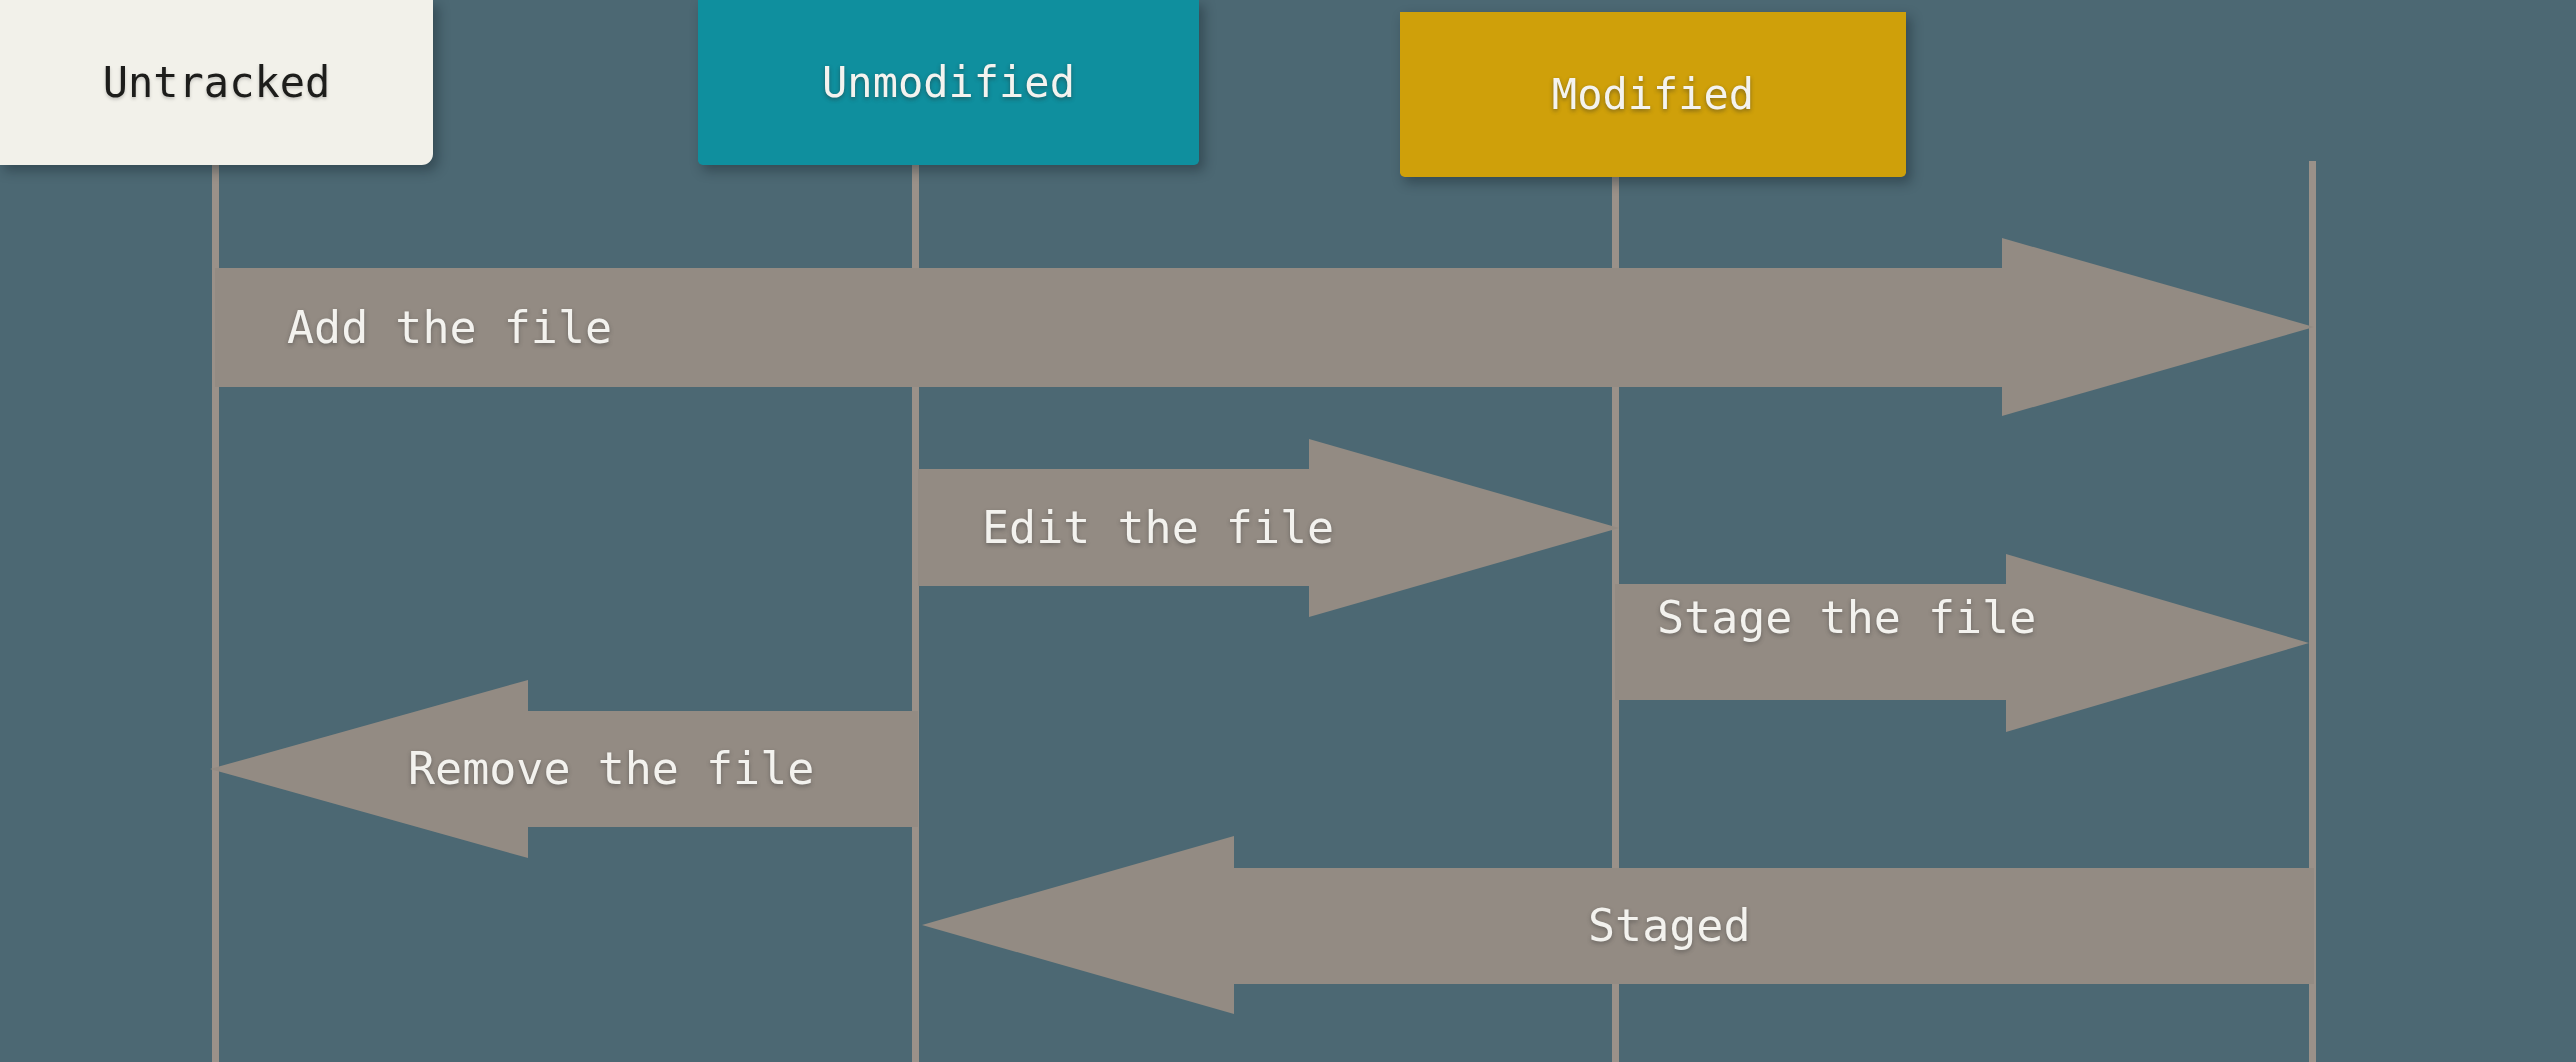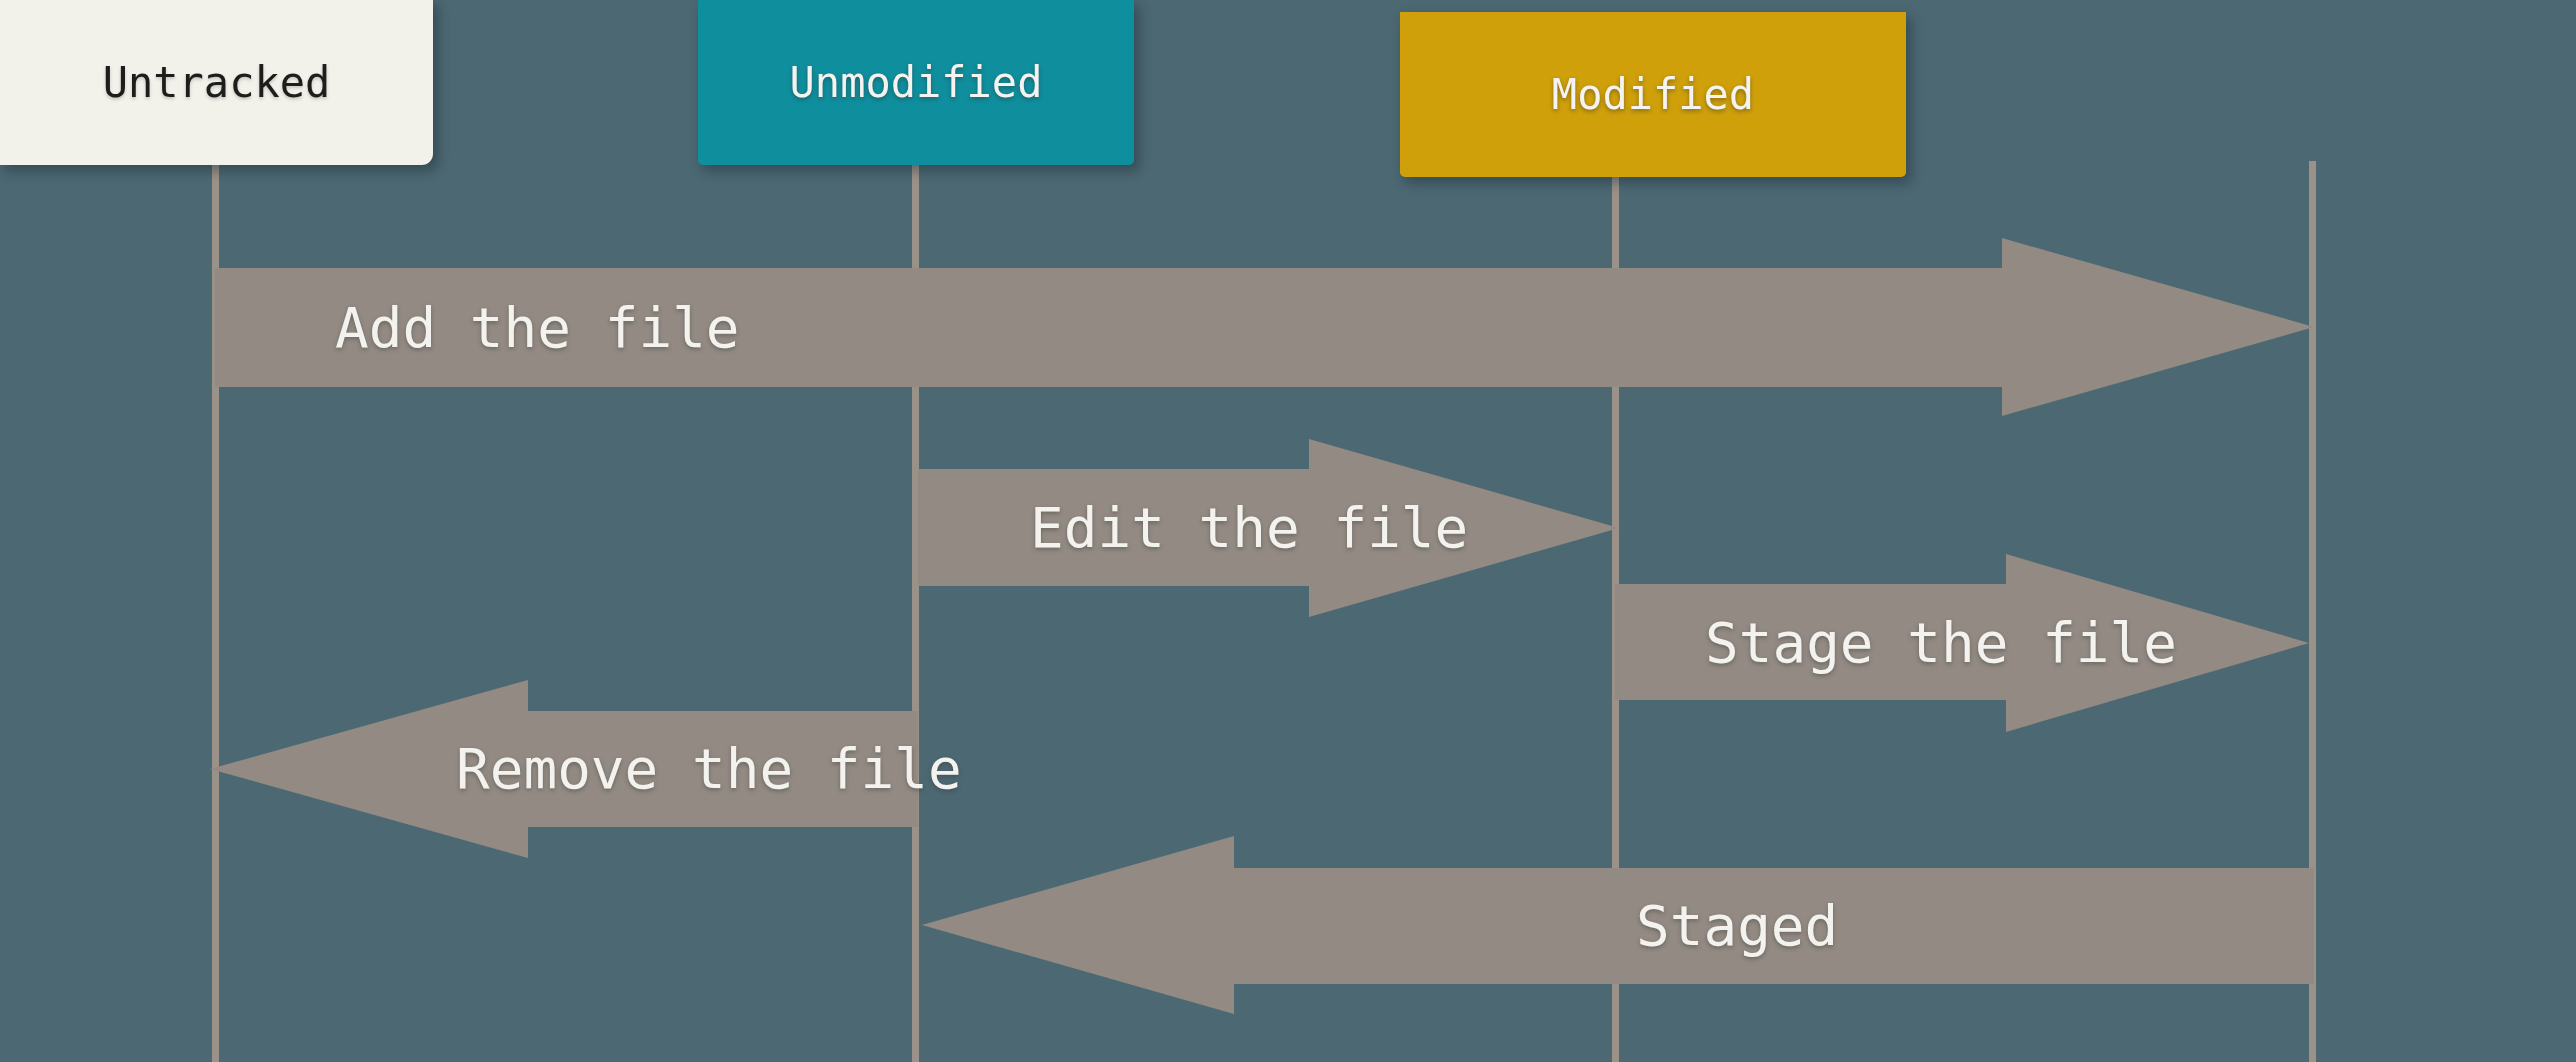--- a/index.html
+++ b/index.html
@@ -44,42 +44,41 @@
     border-bottom: 89px solid transparent;
     border-left: 312px solid #938b83;
   }
   .ahead.left {
     border-top: 89px solid transparent;
     border-bottom: 89px solid transparent;
     border-right: 316px solid #938b83;
   }
   .alabel {
     position: absolute;
-    font-size: 56px;
+    font-size: 45px;
     line-height: 55px;
     color: #f3f2ee;
     text-shadow: 0 2.4px 4px rgba(55,55,55,0.45);
     white-space: nowrap;
-    margin-left: 48px;
   }
 </style>
 </head>
 <body>
 
 <div class="stage" style="background-color: rgb(76, 104, 115);">
 
   <div class="lifeline" style="left: 212px; background-color: rgb(154, 145, 137);"></div>
   <div class="lifeline" style="left: 912px; background-color: rgb(154, 145, 137);"></div>
   <div class="lifeline" style="left: 1612px; background-color: rgb(154, 145, 137);"></div>
   <div class="lifeline" style="left: 2309px; background-color: rgb(154, 145, 137);"></div>
 
   <div class="colhead" style="left: 0px; width: 433px; border-radius: 0px 0px 11.3px; background-color: rgb(242, 241, 234); color: rgb(29, 29, 27);">
     <span>Untracked</span>
   </div>
-  <div class="colhead light-text" style="left: 698px; width: 436px; border-radius: 0px 0px 4.8px 4.8px; background-color: rgb(15, 143, 158); color: rgb(244, 243, 239);">
+  <div class="colhead light-text" style="left: 698px; width: 501px; border-radius: 0px 0px 4.8px 4.8px; background-color: rgb(15, 143, 158); color: rgb(244, 243, 239);">
     <span>Unmodified</span>
   </div>
   <div class="colhead light-text" style="left: 1400px; width: 506px; border-radius: 0px 0px 4.8px 4.8px; background-color: rgb(207, 160, 10); color: rgb(244, 243, 239); margin-top: 12px;">
     <span>Modified</span>
   </div>
 
   <div>
     <div class="shaft" style="left: 215px; top: 268px; width: 1787px; height: 119px; background-color: rgb(147, 139, 131);"></div>
     <div class="ahead right" style="left: 2002px; top: 238px; border-left-color: rgb(147, 139, 131);"></div>
     <span class="alabel" style="left: 287px; top: 300px; color: rgb(243, 242, 238);">Add the file</span>
@@ -87,21 +86,21 @@
 
   <div>
     <div class="shaft" style="left: 918px; top: 469px; width: 391px; height: 117px; background-color: rgb(147, 139, 131);"></div>
     <div class="ahead right" style="left: 1309px; top: 439px; border-top-width: 89px; border-bottom-width: 89px; border-left-width: 310px; border-left-color: rgb(147, 139, 131);"></div>
     <span class="alabel" style="left: 982px; top: 500px; color: rgb(243, 242, 238);">Edit the file</span>
   </div>
 
   <div>
     <div class="shaft" style="left: 1615px; top: 584px; width: 391px; height: 116px; background-color: rgb(147, 139, 131);"></div>
     <div class="ahead right" style="left: 2006px; top: 554px; border-top-width: 89px; border-bottom-width: 89px; border-left-width: 303px; border-left-color: rgb(147, 139, 131);"></div>
-    <span class="alabel" style="left: 1657px; top: 615px; color: rgb(243, 242, 238);">Stage the file</span>
+    <span class="alabel" style="left: 1657px; top: 590px; color: rgb(243, 242, 238);">Stage the file</span>
   </div>
 
   <div>
     <div class="shaft" style="left: 528px; top: 711px; width: 390px; height: 116px; background-color: rgb(147, 139, 131);"></div>
     <div class="ahead left" style="left: 210px; top: 680px; border-top-width: 89px; border-bottom-width: 89px; border-right-width: 318px; border-right-color: rgb(147, 139, 131);"></div>
     <span class="alabel" style="left: 408px; top: 741px; color: rgb(243, 242, 238);">Remove the file</span>
   </div>
 
   <div>
     <div class="shaft" style="left: 1234px; top: 868px; width: 1080px; height: 116px; background-color: rgb(147, 139, 131);"></div>

